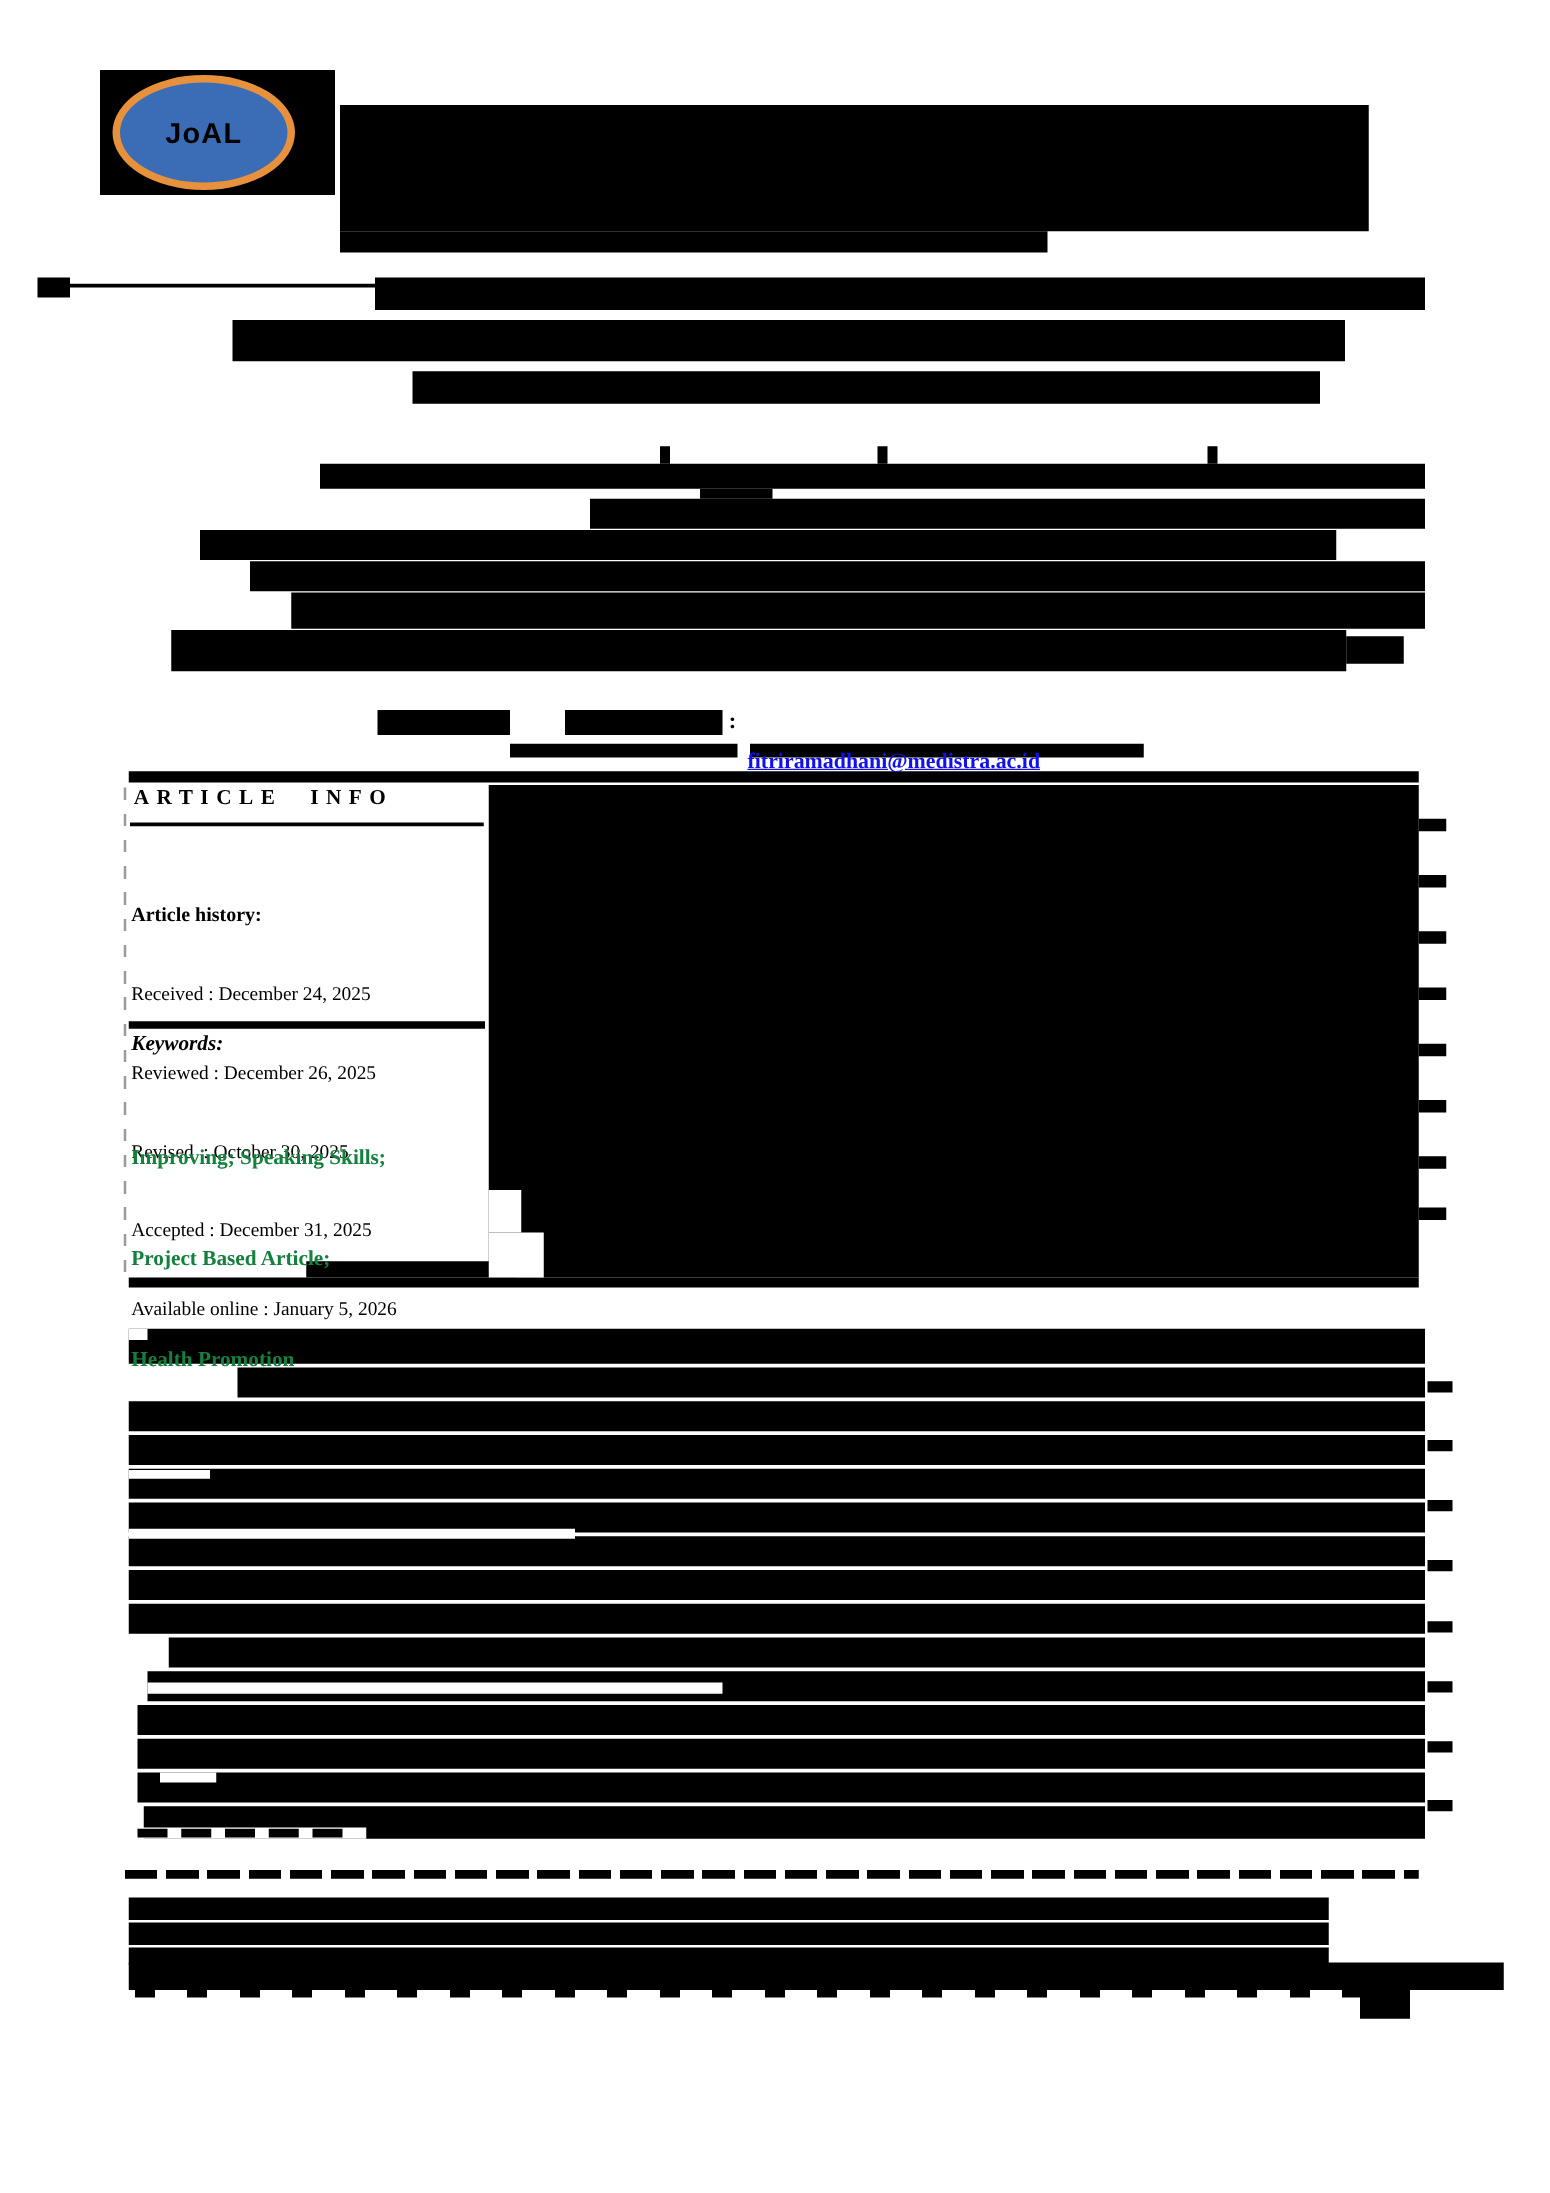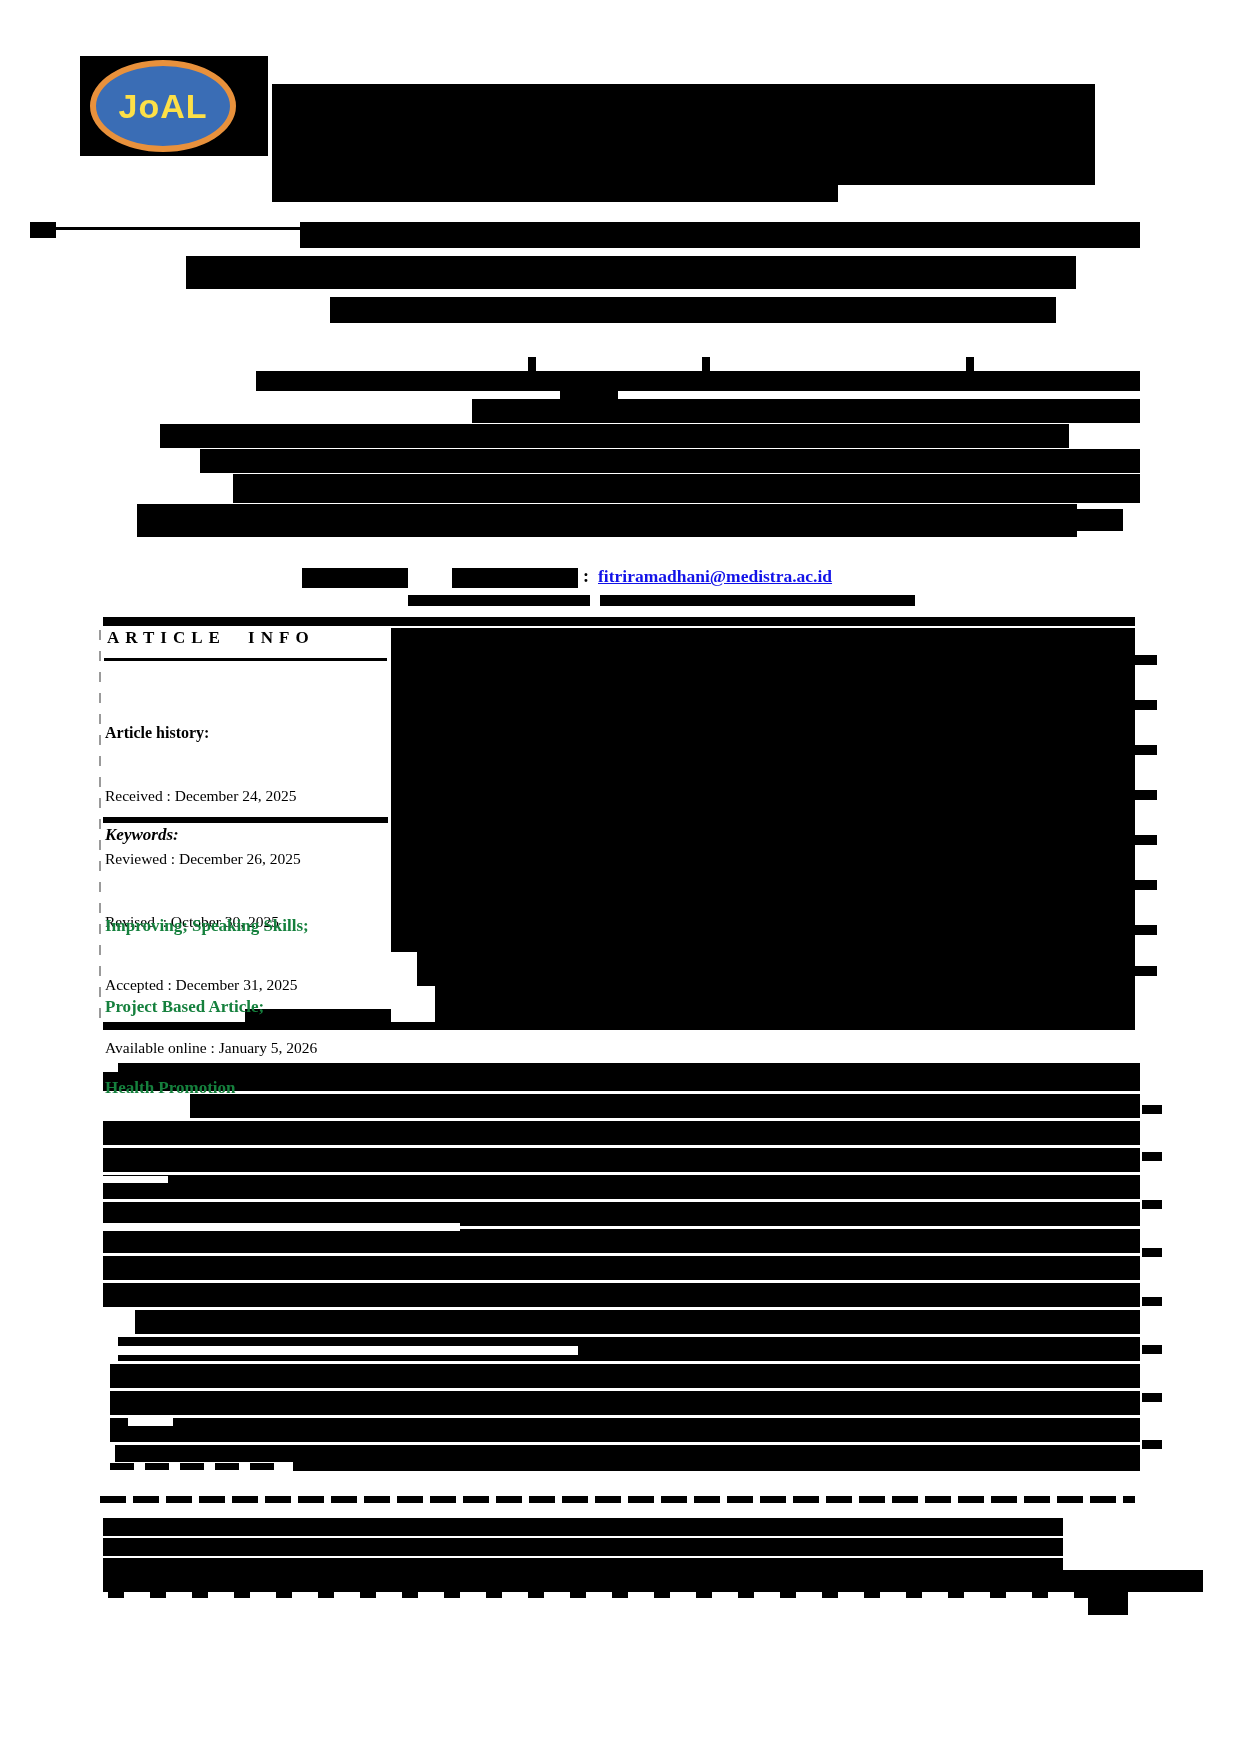--- a/index.html
+++ b/index.html
@@ -19,21 +19,21 @@
   .dashed-rule.sparse{
     background:repeating-linear-gradient(to right,#000 0 16px,#fff 16px 42px);}
   
   .logo-back{position:absolute;left:80px;top:56px;width:188px;height:100px;background:#000;z-index:2;}
   .logo-ellipse{
     position:absolute;left:90px;top:60px;width:146px;height:92px;
     box-sizing:border-box;border:6px solid #e8913c;border-radius:50%;
     background:#3a6db5;z-index:3;
     display:flex;align-items:center;justify-content:center;
     font-family:"Liberation Sans", sans-serif;font-weight:bold;
-    font-size:34px;color:#fde047;letter-spacing:1px;
+    font-size:23px;color:#000000;letter-spacing:1px;
   }
   .journal-name{
     position:absolute;left:60px;top:154px;width:250px;height:72px;
     background:#fff;z-index:3;text-align:center;
     font-family:"Liberation Sans", sans-serif;font-weight:bold;
     font-size:17px;color:#000;line-height:24px;padding-top:5px;box-sizing:border-box;
   }
   
   .ai-heading{
     position:absolute;left:107px;top:628px;z-index:6;
@@ -52,21 +52,21 @@
     position:absolute;left:105px;top:858px;z-index:6;
     font-weight:bold;font-size:17px;color:#15803d;line-height:27px;white-space:pre;
   }
   .left-ticks{
     position:absolute;left:99px;top:630px;width:2px;height:392px;z-index:2;
     background:repeating-linear-gradient(to bottom,#9a9a9a 0 10px,transparent 10px 21px);
   }
   
   .corr-sep{position:absolute;left:583px;top:566px;z-index:6;
     font-weight:bold;font-size:18px;color:#000;}
-  .corr-email{position:absolute;left:598px;top:566px;z-index:6;
+  .corr-email{position:absolute;left:598px;top:598px;z-index:6;
     font-weight:bold;font-size:17.5px;color:#1212e8;text-decoration:underline;cursor:pointer;}
 </style>
 </head>
 <body>
 
 <div class="page">
 
   <div class="logo-back"></div>
   <div class="logo-ellipse">
     <span>JoAL</span>

